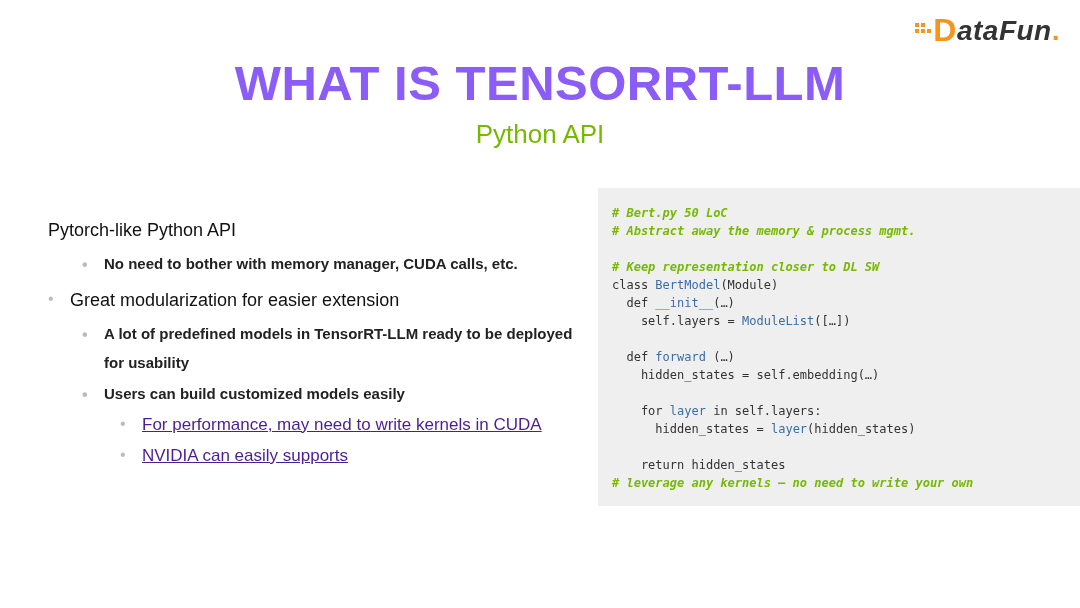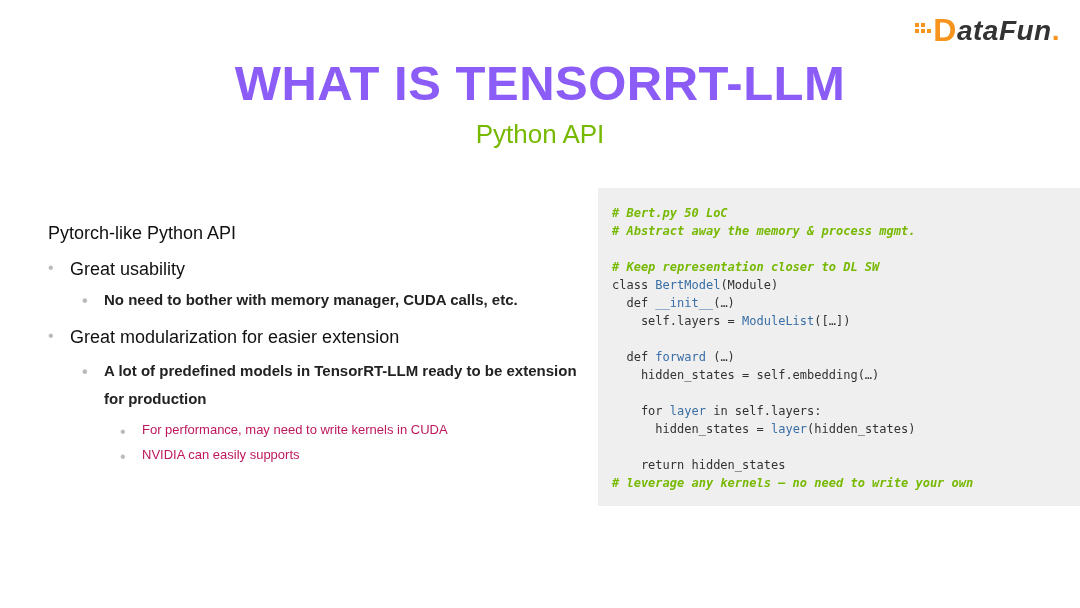--- a/index.html
+++ b/index.html
@@ -79,21 +79,21 @@
     position: absolute;
     left: 0;
     top: 0;
     color: #bbb;
     font-size: 16px;
   }
   .lvl1 { margin-left: 0; font-size: 18px; color: #111; }
   .lvl1::before { color: #999; }
   .lvl2 { margin-left: 34px; font-size: 15px; color: #222; font-weight: bold; }
   .lvl2::before { color: #bdbdbd; font-size: 16px; }
-  .lvl3 { margin-left: 72px; font-size: 13px; color: #be185d; }
+  .lvl3 { margin-left: 72px; font-size: 17px; color: #4c1d95; text-decoration: underline; }
   .lvl3::before { color: #c6c6c6; font-size: 14px; }
   .lvl2.wide, .lvl3.wide { line-height: 1.9; }
 
   .rightcol {
     flex: 1;
     margin-left: 10px;
     background: #efefef;
     padding: 16px 12px 14px 14px;
     font-family: "Consolas", "Menlo", "DejaVu Sans Mono", monospace;
     font-size: 12px;
@@ -129,24 +129,24 @@
 
 <div class="title-block">
   <div class="title">WHAT IS TENSORRT-LLM</div>
   <div class="subtitle">Python API</div>
 </div>
 
 <div class="content">
   <div class="leftcol">
     <div class="section-head">Pytorch-like Python API</div>
     <ul>
-      <li class="lvl1">Great usability</li>
       <li class="lvl2">No need to bother with memory manager, CUDA calls, etc.</li>
       <li class="lvl1" style="margin-top:12px">Great modularization for easier extension</li>
-      <li class="lvl2 wide">A lot of predefined models in TensorRT-LLM ready to be extension for production</li>
+      <li class="lvl2 wide">A lot of predefined models in TensorRT-LLM ready to be deployed for usability</li>
+      <li class="lvl2">Users can build customized models easily</li>
       <li class="lvl3">For performance, may need to write kernels in CUDA</li>
       <li class="lvl3">NVIDIA can easily supports</li>
     </ul>
   </div>
 
   <div class="rightcol"><span class="c-comment"># Bert.py 50 LoC</span>
 <span class="c-comment"># Abstract away the memory &amp; process mgmt.</span>
 
 <span class="c-comment"># Keep representation closer to DL SW</span>
 <span><span>class </span><span class="c-cls">BertModel</span><span>(Module)</span></span>

